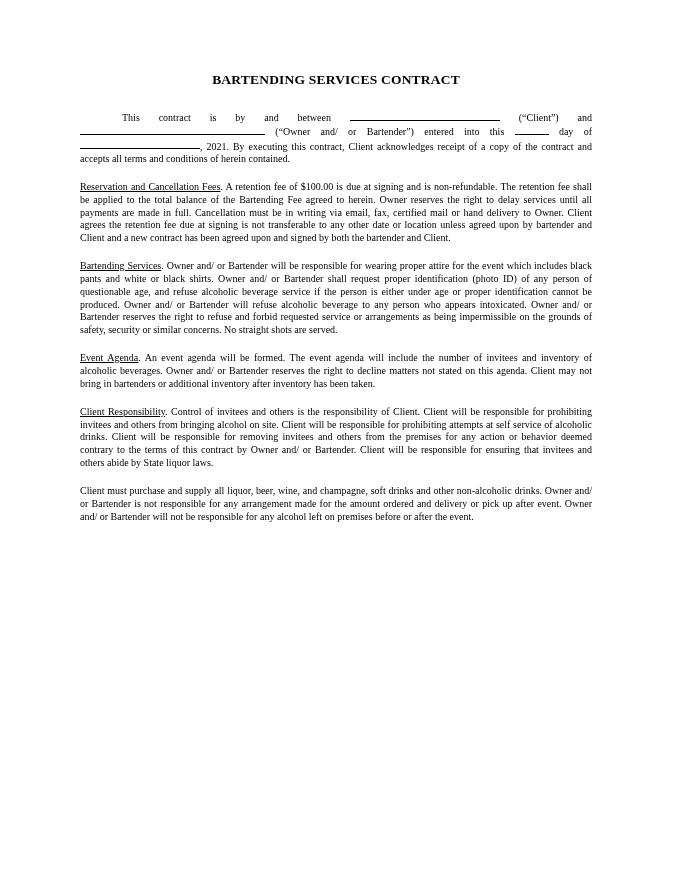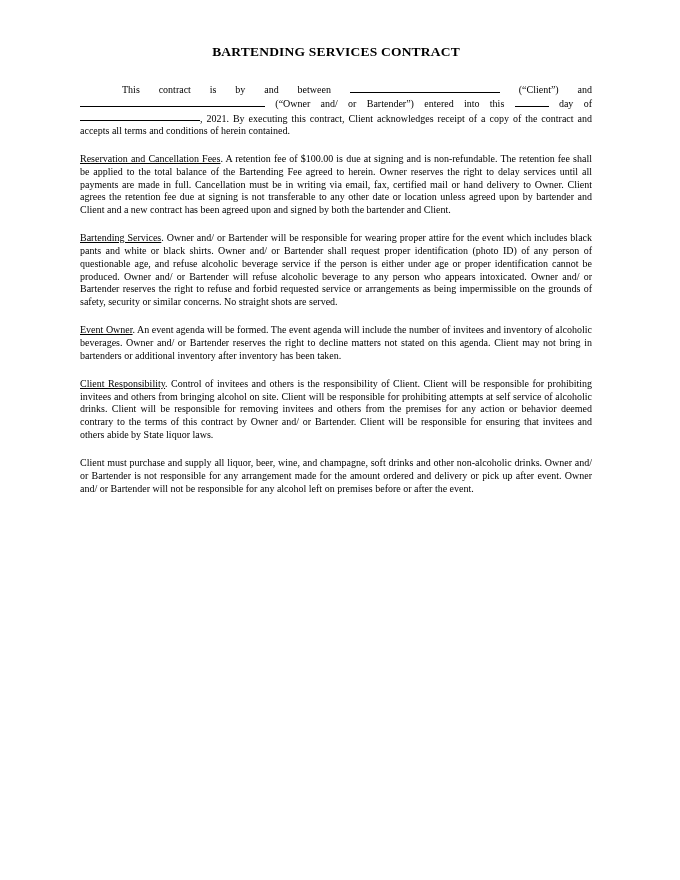--- a/index.html
+++ b/index.html
@@ -12,21 +12,21 @@
     height: 880px;
     font-family: "Liberation Serif", "DejaVu Serif", serif;
     color: #000000;
     position: relative;
     overflow: hidden;
   }
   .page {
     width: 680px;
     height: 880px;
     box-sizing: border-box;
-    padding: 44px 88px 40px 80px;
+    padding: 72px 88px 40px 80px;
     background: #ffffff;
   }
   .doc-title {
     text-align: center;
     font-weight: bold;
     font-size: 13.5px;
     letter-spacing: 0.2px;
     margin: 0 0 22px 0;
   }
   p.para {
@@ -59,19 +59,19 @@
 <div class="page">
 
   <h1 class="doc-title">BARTENDING SERVICES CONTRACT</h1>
 
   <p class="para indented"><span>This contract is by and between </span><span class="blank w-long"></span><span> (“Client”) and </span><span class="blank w-xlong"></span><span> (“Owner and/ or Bartender”) entered into this </span><span class="blank w-short"></span><span> day of </span><span class="blank w-med"></span><span>, 2021. By executing this contract, Client acknowledges receipt of a copy of the contract and accepts all terms and conditions of herein contained.</span></p>
 
   <p class="para"><span class="u">Reservation and Cancellation Fees</span><span>. A retention fee of $100.00 is due at signing and is non-refundable. The retention fee shall be applied to the total balance of the Bartending Fee agreed to herein. Owner reserves the right to delay services until all payments are made in full. Cancellation must be in writing via email, fax, certified mail or hand delivery to Owner. Client agrees the retention fee due at signing is not transferable to any other date or location unless agreed upon by bartender and Client and a new contract has been agreed upon and signed by both the bartender and Client.</span></p>
 
   <p class="para"><span class="u">Bartending Services</span><span>. Owner and/ or Bartender will be responsible for wearing proper attire for the event which includes black pants and white or black shirts. Owner and/ or Bartender shall request proper identification (photo ID) of any person of questionable age, and refuse alcoholic beverage service if the person is either under age or proper identification cannot be produced. Owner and/ or Bartender will refuse alcoholic beverage to any person who appears intoxicated. Owner and/ or Bartender reserves the right to refuse and forbid requested service or arrangements as being impermissible on the grounds of safety, security or similar concerns. No straight shots are served.</span></p>
 
-  <p class="para"><span class="u">Event Owner</span><span>. An event agenda will be formed. The event agenda will include the number of invitees and inventory of alcoholic beverages. Owner and/ or Bartender reserves the right to decline matters not stated on this agenda. Client may not bring in bartenders or additional inventory after inventory has been taken.</span></p>
+  <p class="para"><span class="u">Event Agenda</span><span>. An event agenda will be formed. The event agenda will include the number of invitees and inventory of alcoholic beverages. Owner and/ or Bartender reserves the right to decline matters not stated on this agenda. Client may not bring in bartenders or additional inventory after inventory has been taken.</span></p>
 
   <p class="para"><span class="u">Client Responsibility</span><span>. Control of invitees and others is the responsibility of Client. Client will be responsible for prohibiting invitees and others from bringing alcohol on site. Client will be responsible for prohibiting attempts at self service of alcoholic drinks. Client will be responsible for removing invitees and others from the premises for any action or behavior deemed contrary to the terms of this contract by Owner and/ or Bartender. Client will be responsible for ensuring that invitees and others abide by State liquor laws.</span></p>
 
   <p class="para">Client must purchase and supply all liquor, beer, wine, and champagne, soft drinks and other non-alcoholic drinks. Owner and/ or Bartender is not responsible for any arrangement made for the amount ordered and delivery or pick up after event. Owner and/ or Bartender will not be responsible for any alcohol left on premises before or after the event.</p>
 
 </div>
 
 </body></html>

